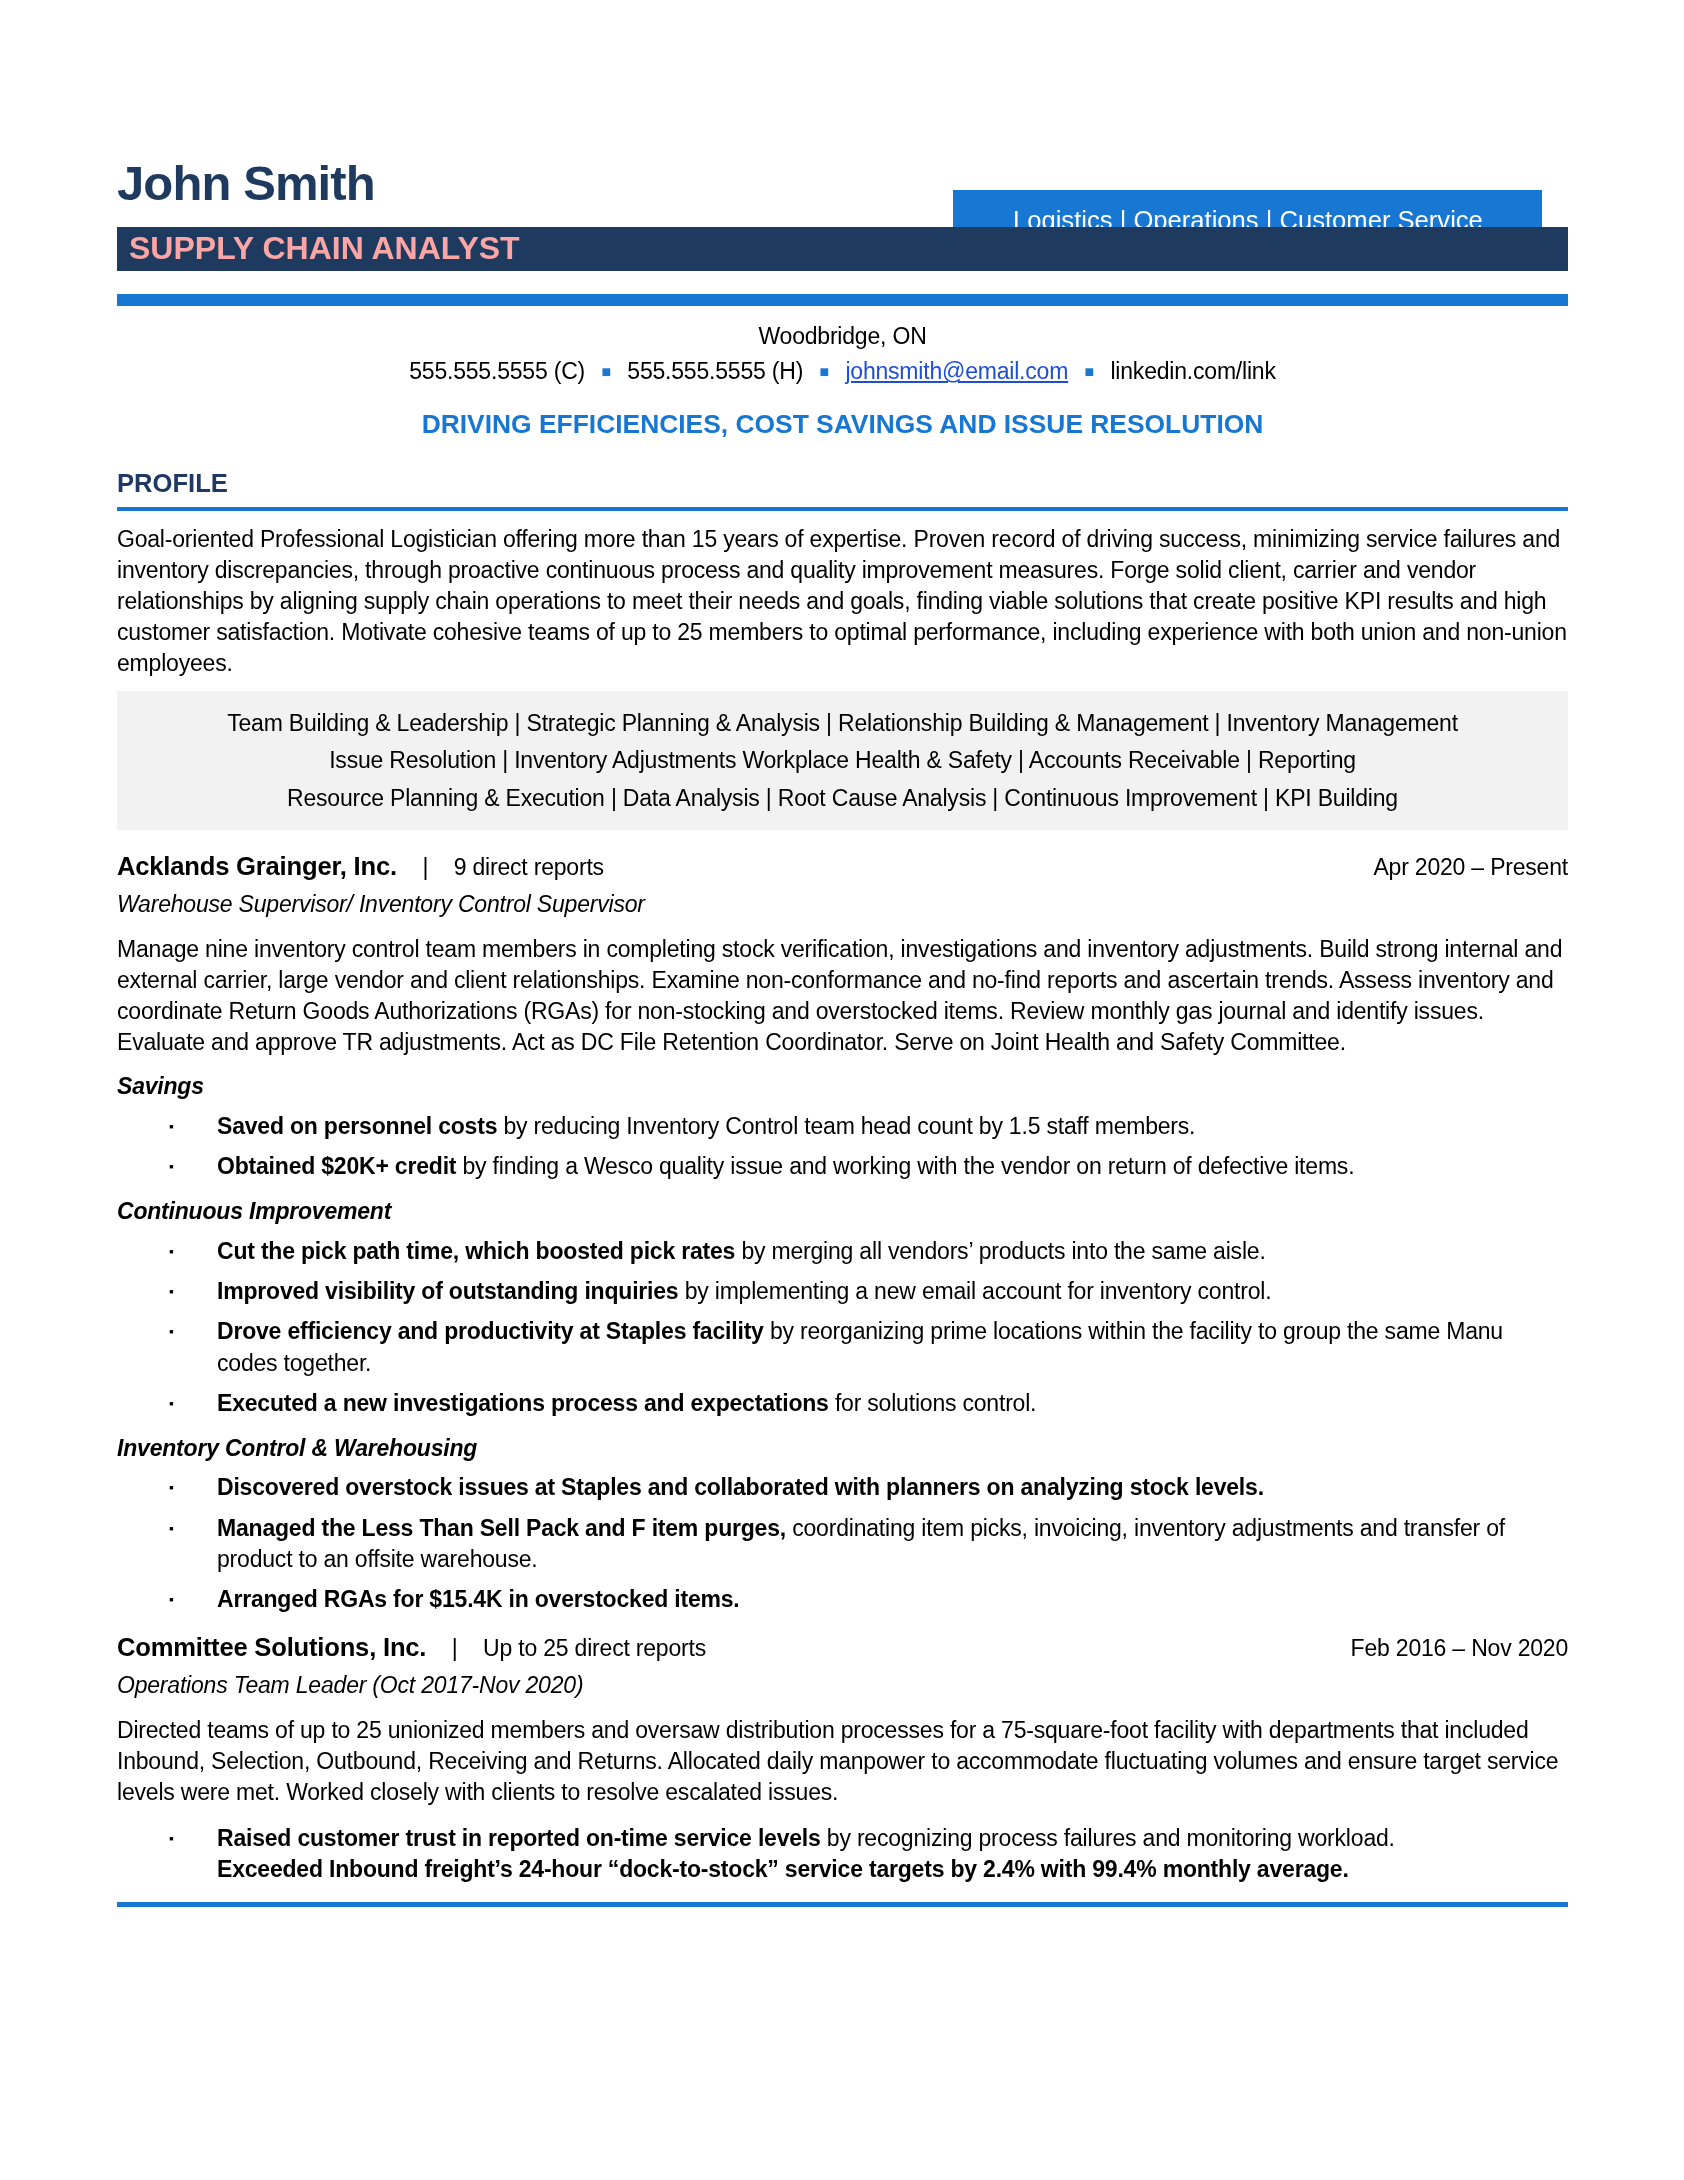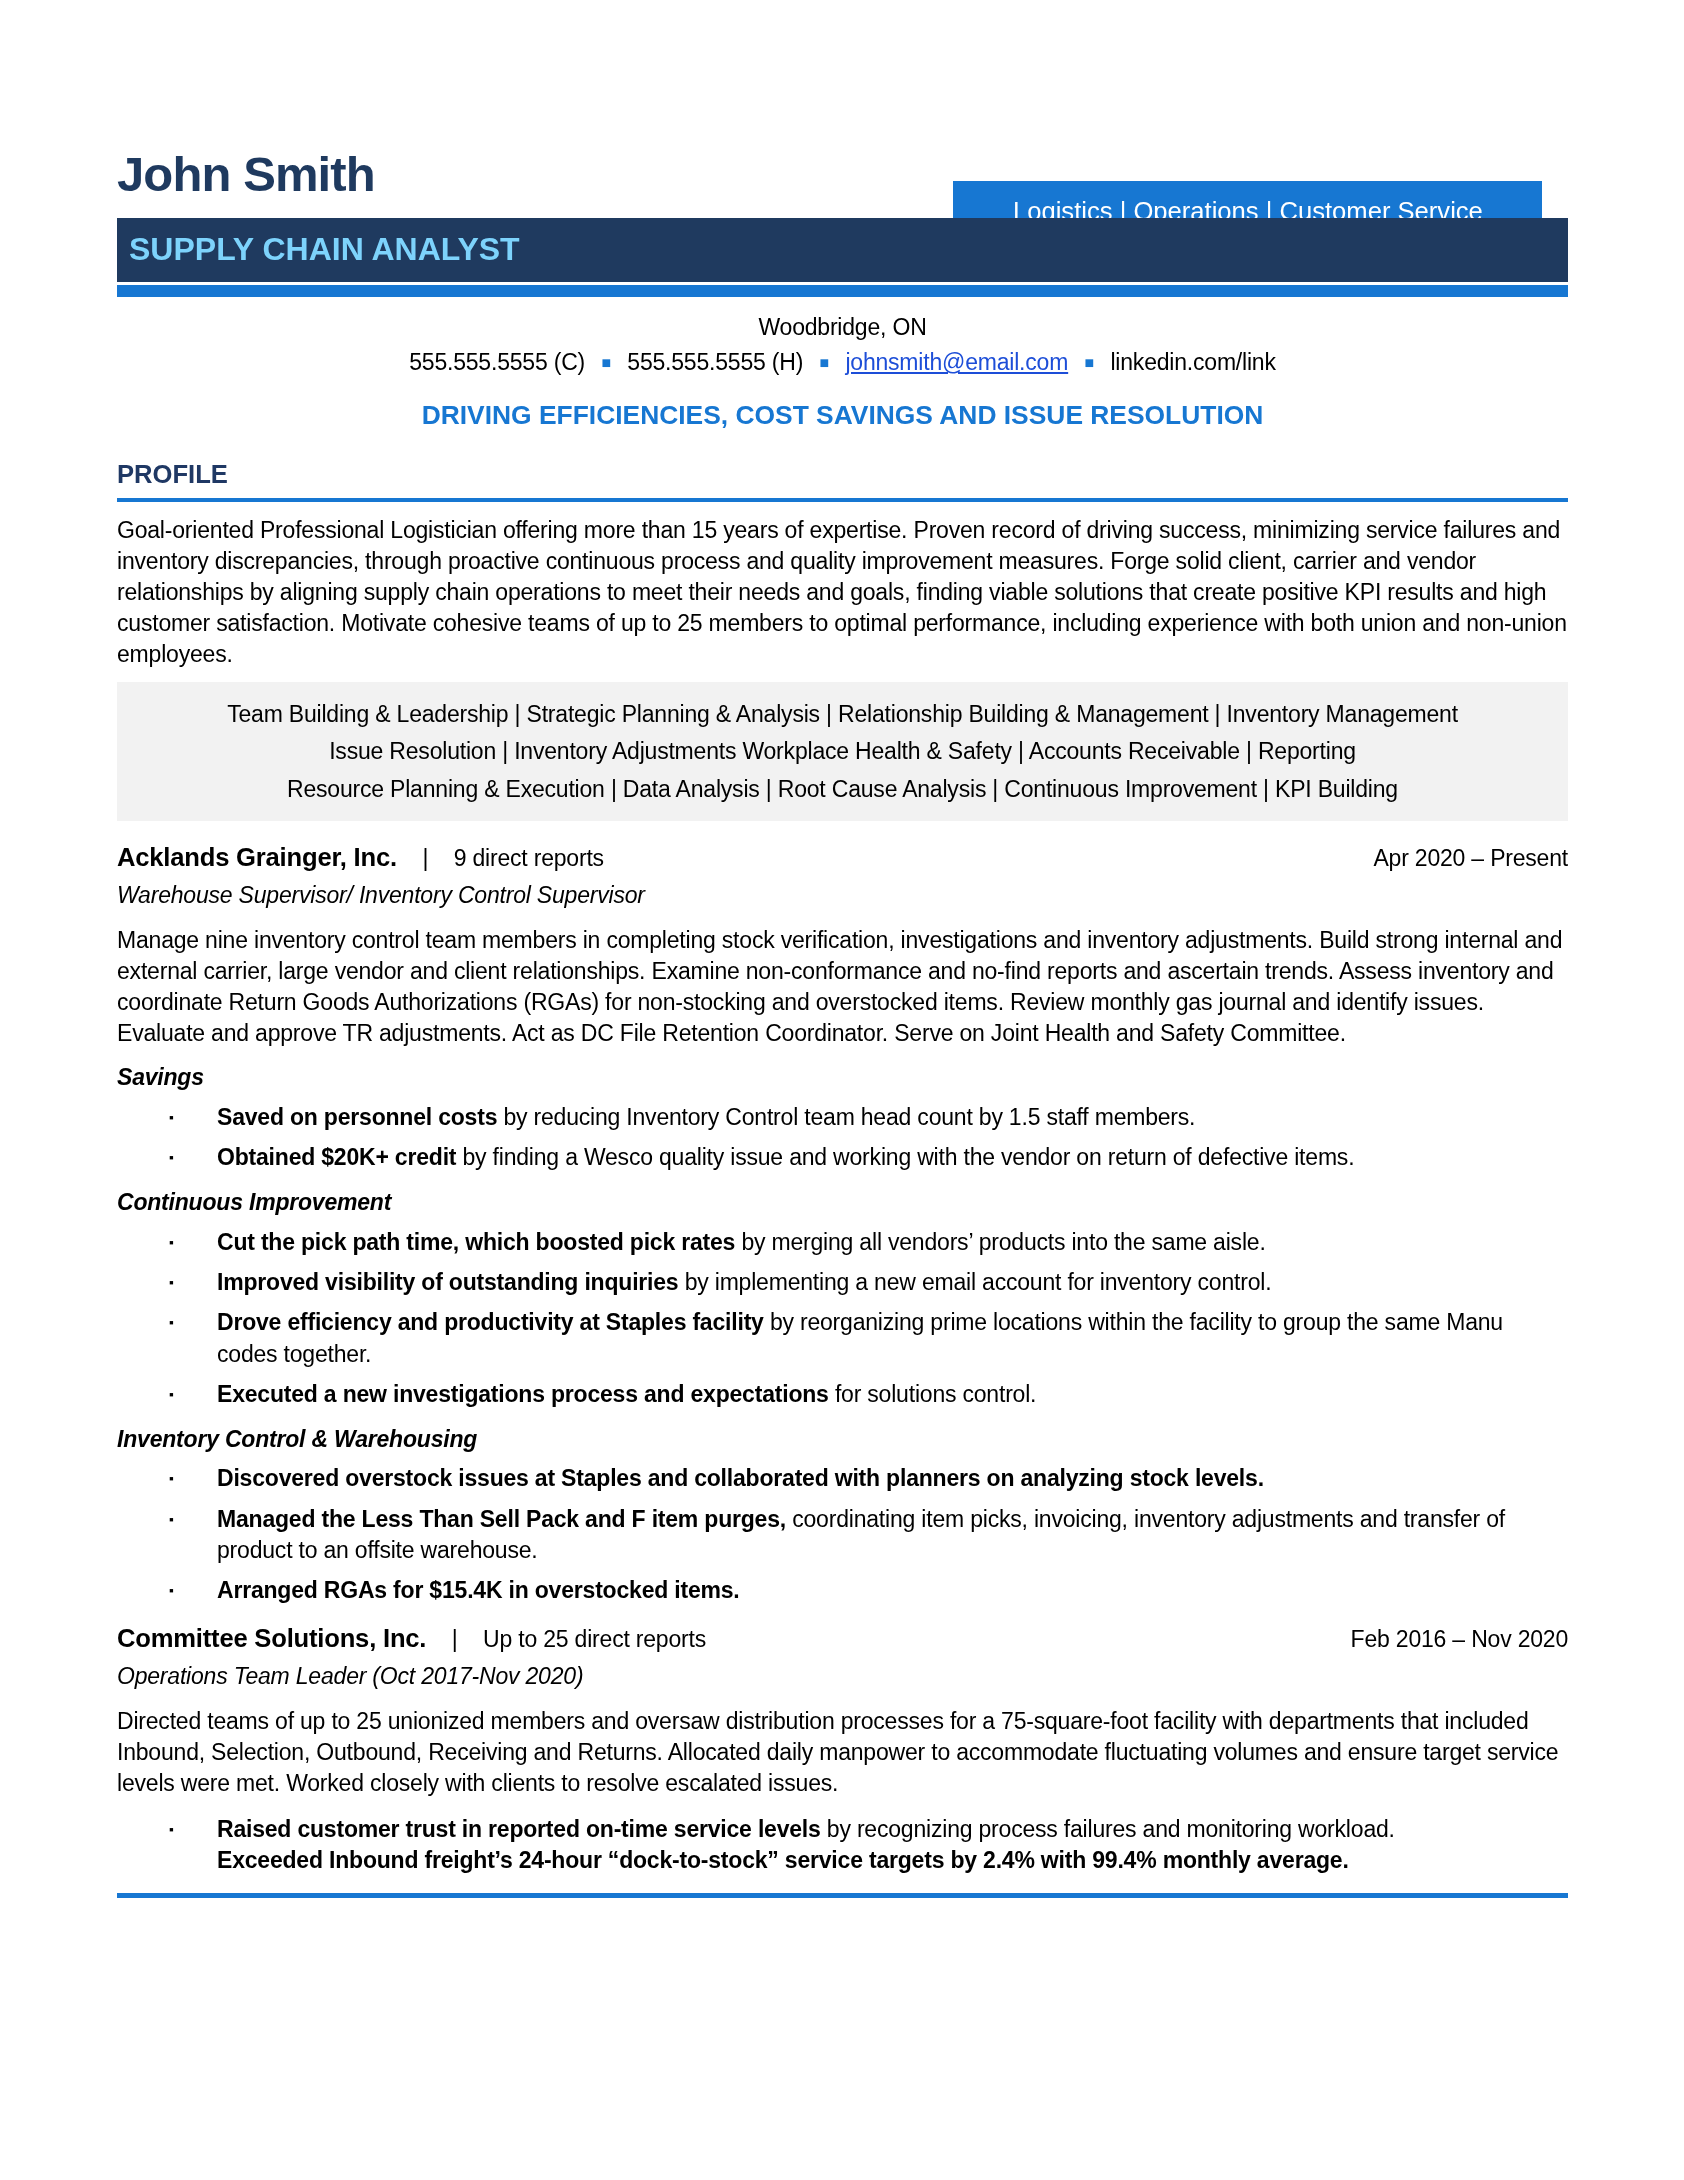--- a/index.html
+++ b/index.html
@@ -5,35 +5,35 @@
   html,body{margin:0;padding:0;background:#ffffff;}
   body{
     width:1685px;height:2181px;
     font-family:"Liberation Sans", sans-serif;
     color:#000;
     font-size:23px;
     line-height:1.35;
     letter-spacing:-0.2px;
     overflow:hidden;
   }
-  .page{position:relative;box-sizing:border-box;width:1685px;height:2181px;padding:0 117px;}
+  .page{position:relative;box-sizing:border-box;width:1685px;height:2181px;padding:9px 117px;}
   
   .header{position:relative;height:300px;}
   .name{
     position:absolute;left:0;top:150px;margin:0;
     font-size:49px;font-weight:bold;color:#1F3A5F;letter-spacing:-0.9px;line-height:1;
   }
   .tagline{
     position:absolute;top:181px;right:25.6px;width:589px;height:60px;
     background:#1777D2;color:#fff;font-weight:normal;font-size:25.6px;letter-spacing:0;
     display:flex;align-items:center;justify-content:center;
   }
   .navy-bar{
-    position:absolute;left:0;right:0;top:218px;height:64px;background:#1F3A5F;
-    color:#7dd3fc;font-weight:bold;font-size:32px;letter-spacing:0;
+    position:absolute;left:0;right:0;top:218px;height:44px;background:#1F3A5F;
+    color:#fca5a5;font-weight:bold;font-size:32px;letter-spacing:0;
     display:flex;align-items:center;padding-left:12px;box-sizing:border-box;
   }
   .blue-strip{position:absolute;left:0;right:0;top:285px;height:12px;background:#1777D2;}
   
   .location{text-align:center;margin-top:12px;}
   .contact{text-align:center;margin-top:4.3px;}
   .contact .sq{color:#1777D2;font-size:16px;vertical-align:2.6px;margin:0 10.2px;}
   .contact a.email{color:#1d4ed8;text-decoration:underline;}
   
   .headline{

